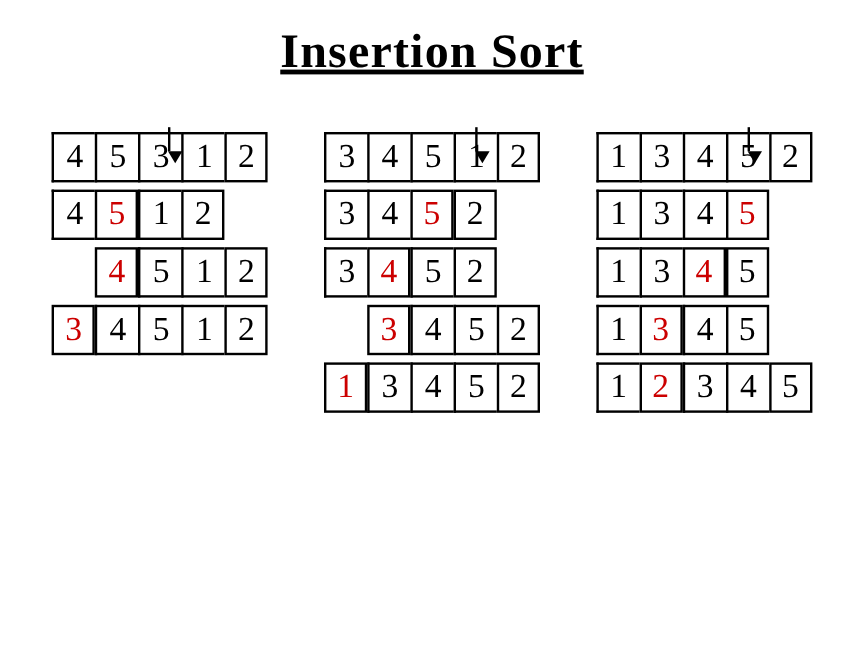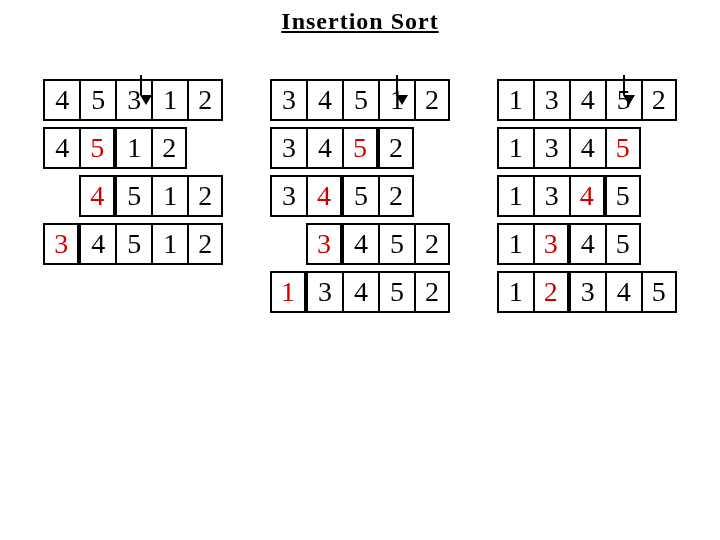--- a/index.html
+++ b/index.html
@@ -6,24 +6,24 @@
     body {
       width: 720px;
       height: 540px;
       background: #fff;
       font-family: 'Times New Roman', Times, serif;
       overflow: hidden;
     }
 
     h1 {
       text-align: center;
-      font-size: 24px;
+      font-size: 40px;
       font-weight: bold;
       text-decoration: underline;
-      padding-top: 8px;
+      padding-top: 19px;
       letter-spacing: 1px;
     }
 
     .main-content {
       display: flex;
       flex-direction: row;
       justify-content: space-around;
       padding: 0 20px;
       margin-top: 10px;
     }

